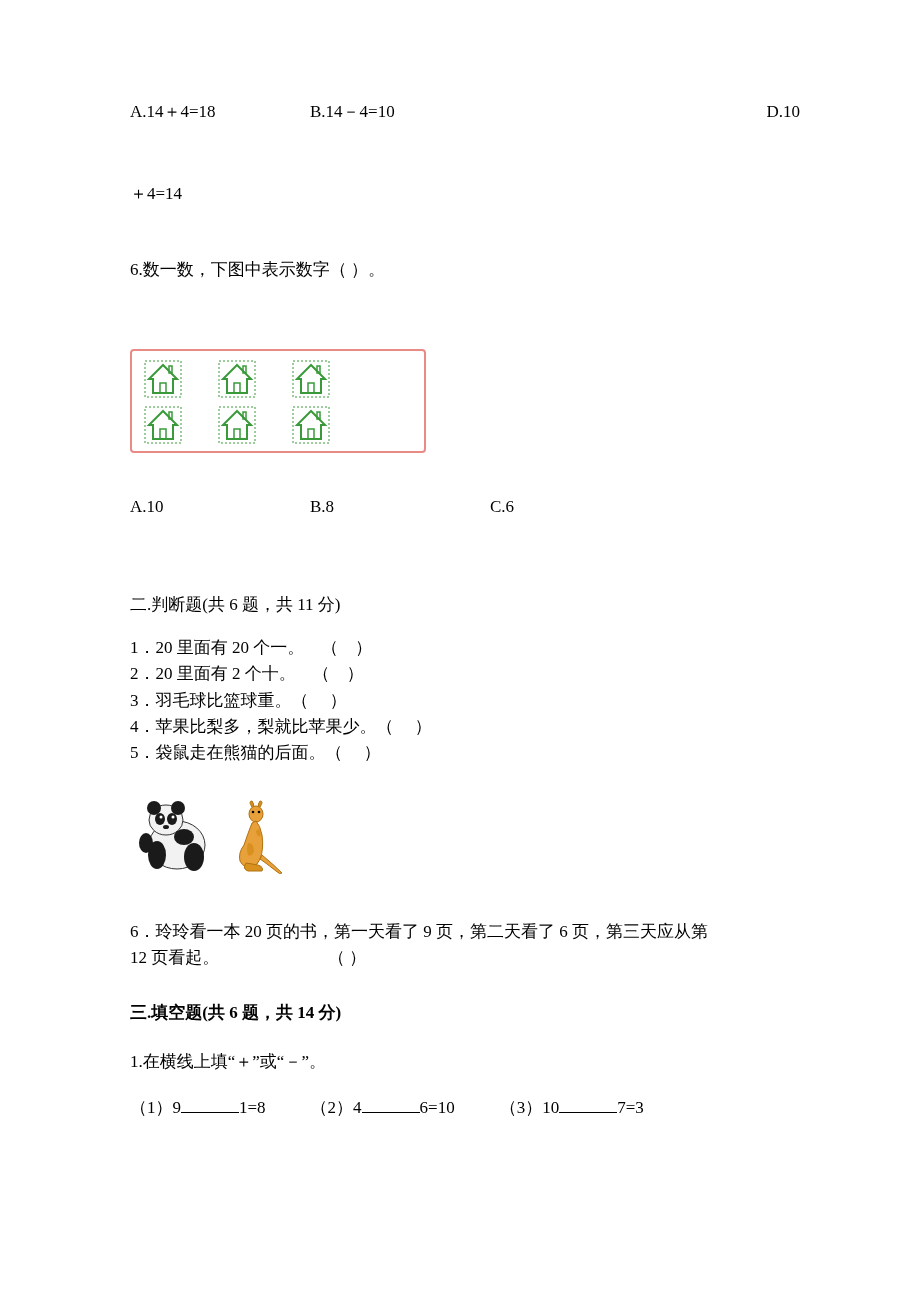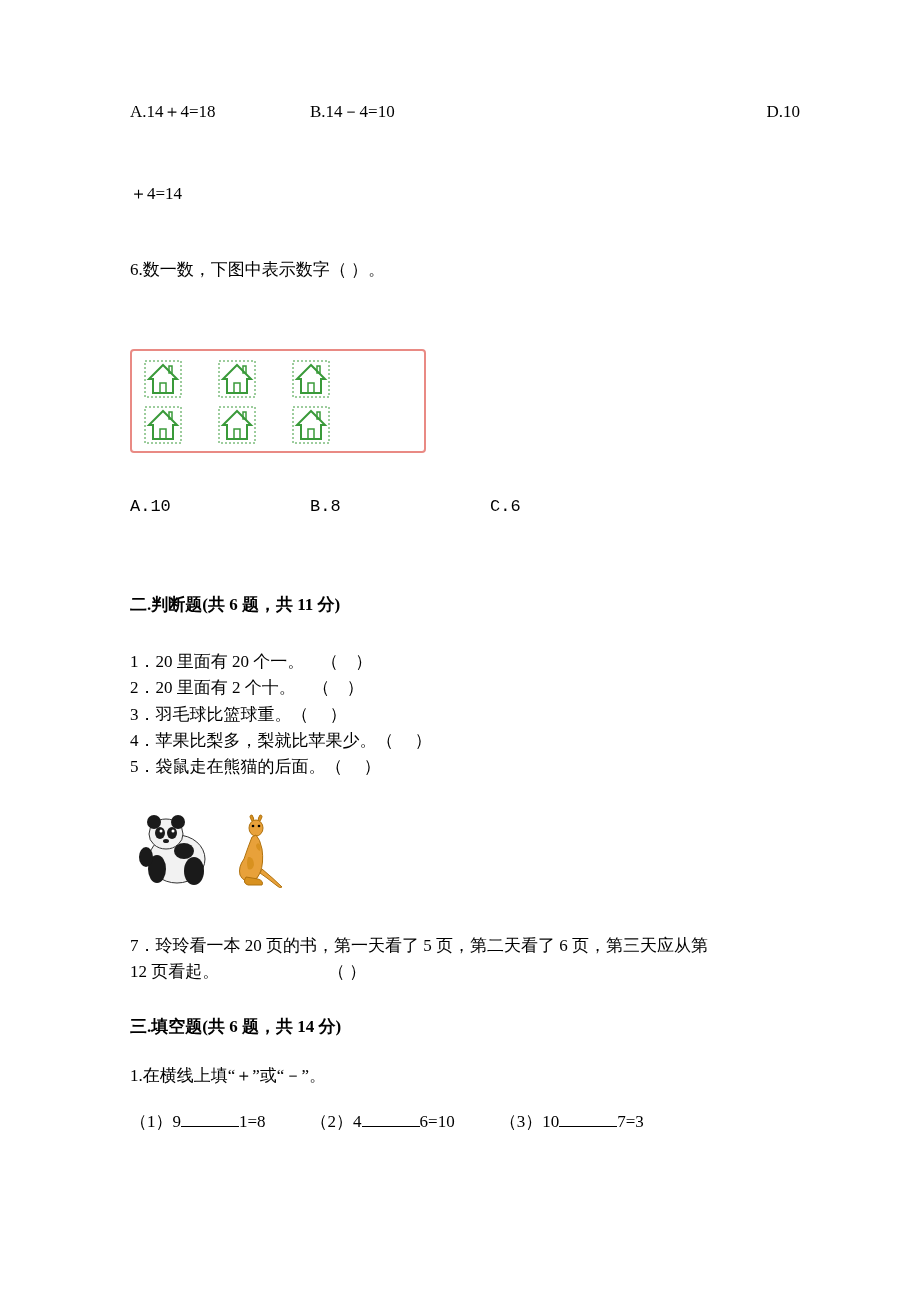--- a/index.html
+++ b/index.html
@@ -55,28 +55,27 @@
       align-items: center;
       justify-content: center;
     }
     .house svg {
       width: 40px;
       height: 40px;
     }
     .options-row-2 {
       display: flex;
       margin-bottom: 74px;
-      font-family: Liberation Mono, monospace;
     }
     .opt2-a { width: 180px; }
     .opt2-b { width: 180px; }
     .opt2-c { }
     .section-header {
-      font-weight: bold;
-      margin-bottom: 32px;
+      font-weight: normal;
+      margin-bottom: 18px;
     }
     .tf-list {
       line-height: 1.55;
       margin-bottom: 28px;
     }
     .tf-item {
       white-space: pre;
     }
     .animals {
       display: flex;
@@ -236,21 +235,21 @@
       <path d="M 22 22 Q 26 26 28 36 Q 30 50 26 60 Q 24 66 18 68 Q 10 70 6 62 Q 4 54 10 46 Q 14 34 18 24 Z" fill="#e8a13a" stroke="#b0720f" stroke-width="1"></path>
       <path d="M 14 44 Q 12 50 14 56 Q 18 58 20 52 Q 20 46 16 44 Z" fill="#d8911f"></path>
       <path d="M 12 64 Q 8 70 14 72 L 28 72 Q 30 68 24 66 Z" fill="#d8911f" stroke="#b0720f" stroke-width="1"></path>
       <path d="M 28 56 Q 40 66 48 74 Q 46 76 42 72 Q 32 64 26 60 Z" fill="#e8a13a" stroke="#b0720f" stroke-width="1"></path>
       <path d="M 24 30 Q 28 32 26 38 Q 22 36 22 32 Z" fill="#d8911f"></path>
     </svg>
   </div>
 </div>
 
 <div class="tf6">
-  <div>7．玲玲看一本 20 页的书，第一天看了 5 页，第二天看了 6 页，第三天应从第</div>
+  <div>6．玲玲看一本 20 页的书，第一天看了 9 页，第二天看了 6 页，第三天应从第</div>
   <div class="tf6-paren">
     <span class="tf6-paren-pre">12 页看起。</span>
     <span>（     ）</span>
   </div>
 </div>
 
 <div class="fill-header">三.填空题(共 6 题，共 14 分)</div>
 
 <div class="fill-q1">1.在横线上填“＋”或“－”。</div>
 

